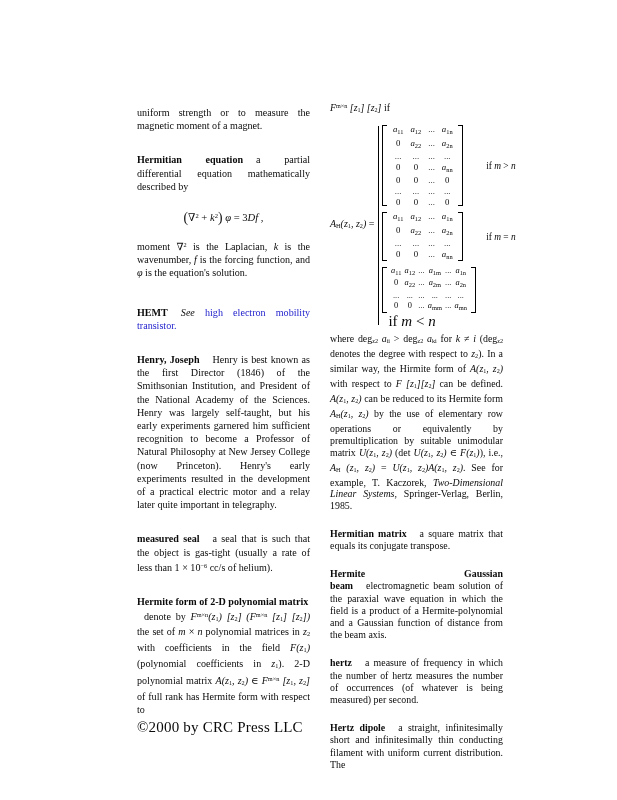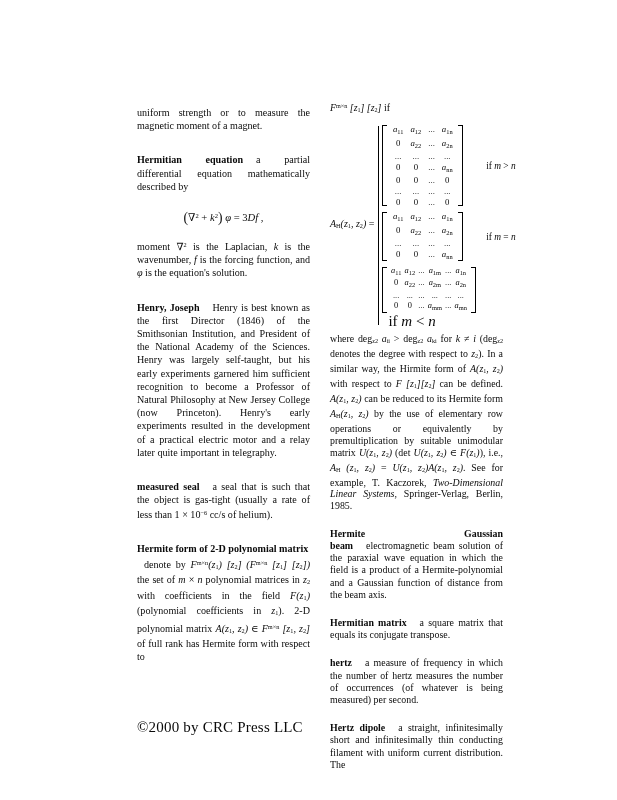--- a/index.html
+++ b/index.html
@@ -47,20 +47,21 @@
 </head>
 <body>
 
 <div class="page">
 
   <div class="col col-left">
     <p class="para"><span>uniform strength or to measure the magnetic moment of a magnet.</span></p>
     <p class="para mt"><span class="r-b r-gap">Hermitian equation</span><span>a partial differential equation mathematically described by</span></p>
     <div class="equation"><span class="r-big">(</span><span>∇</span><span class="r-sup">2</span><span> + </span><span class="r-i">k</span><span class="r-sup">2</span><span class="r-big">)</span><span class="r-i"> φ</span><span> = 3</span><span class="r-i">Df</span><span> ,</span></div>
     <p class="para"><span>moment </span><span>∇</span><span class="r-sup">2</span><span> is the Laplacian, </span><span class="r-i">k</span><span> is the wavenumber, </span><span class="r-i">f</span><span> is the forcing function, and </span><span class="r-i">φ</span><span> is the equation's solution.</span></p>
+    <p class="para mt-lg"><span class="r-b r-gap">HEMT</span><span class="r-i">See</span><span> </span><span class="r-link" style="color: rgb(35, 35, 205);">high electron mobility transistor.</span></p>
     <p class="para mt"><span class="r-b r-gap">Henry, Joseph</span><span>Henry is best known as the first Director (1846) of the Smithsonian Institution, and President of the National Academy of the Sciences. Henry was largely self-taught, but his early experiments garnered him sufficient recognition to become a Professor of Natural Philosophy at New Jersey College (now Princeton).  Henry's early experiments resulted in the development of a practical electric motor and a relay later quite important in telegraphy.</span></p>
     <p class="para mt"><span class="r-b r-gap">measured seal</span><span>a seal that is such that the object is gas-tight (usually a rate of less than 1 × 10</span><span class="r-sup">−6</span><span> cc/s of helium).</span></p>
     <p class="para mt nowrap-line"><span class="r-b">Hermite form of 2-D polynomial matrix</span></p>
     <p class="para indent"><span>denote by </span><span class="r-i">F</span><span class="r-sup">m×n</span><span class="r-i">(z</span><span class="r-sub">1</span><span class="r-i">) [z</span><span class="r-sub">2</span><span class="r-i">] (</span><span class="r-i">F</span><span class="r-sup">m×n</span><span class="r-i"> [z</span><span class="r-sub">1</span><span class="r-i">] [z</span><span class="r-sub">2</span><span class="r-i">])</span><span> the set of </span><span class="r-i">m</span><span> × </span><span class="r-i">n</span><span> polynomial matrices in </span><span class="r-i">z</span><span class="r-sub">2</span><span> with coefficients in the field </span><span class="r-i">F</span><span class="r-i">(z</span><span class="r-sub">1</span><span class="r-i">)</span><span> (polynomial coefficients in </span><span class="r-i">z</span><span class="r-sub">1</span><span>).  2-D polynomial matrix </span><span class="r-i">A</span><span class="r-i">(z</span><span class="r-sub">1</span><span class="r-i">, z</span><span class="r-sub">2</span><span class="r-i">)</span><span> ∈ </span><span class="r-i">F</span><span class="r-sup">m×n</span><span class="r-i"> [z</span><span class="r-sub">1</span><span class="r-i">, z</span><span class="r-sub">2</span><span class="r-i">]</span><span> of full rank has Hermite form with respect to</span></p>
   </div>
 
   <div class="col col-right">
     <p class="para nowrap-line"><span class="r-i">F</span><span class="r-sup">m×n</span><span class="r-i"> [z</span><span class="r-sub">1</span><span class="r-i">] [z</span><span class="r-sub">2</span><span class="r-i">]</span><span> if</span></p>
 
     <div class="cases">
@@ -191,21 +192,21 @@
                 </div>
                 <div class="bkt br"></div>
               </div>
               <div class="cond-below"><span>if </span><span class="r-i">m</span><span> &lt; </span><span class="r-i">n</span></div>
             </div>
           </div>
         </div>
     </div>
 
     <p class="para tight"><span>where deg</span><span class="r-sub">z2</span><span> </span><span class="r-i">a</span><span class="r-sub">ii</span><span> &gt; deg</span><span class="r-sub">z2</span><span> </span><span class="r-i">a</span><span class="r-sub">ki</span><span> for </span><span class="r-i">k</span><span> ≠ </span><span class="r-i">i</span><span> (deg</span><span class="r-sub">z2</span><span> denotes the degree with respect to </span><span class="r-i">z</span><span class="r-sub">2</span><span>).  In a similar way, the Hirmite form of </span><span class="r-i">A</span><span class="r-i">(z</span><span class="r-sub">1</span><span class="r-i">, z</span><span class="r-sub">2</span><span class="r-i">)</span><span> with respect to </span><span class="r-i">F</span><span class="r-i"> [z</span><span class="r-sub">1</span><span class="r-i">][z</span><span class="r-sub">2</span><span class="r-i">]</span><span> can be defined. </span><span class="r-i">A</span><span class="r-i">(z</span><span class="r-sub">1</span><span class="r-i">, z</span><span class="r-sub">2</span><span class="r-i">)</span><span> can be reduced to its Hermite form </span><span class="r-i">A</span><span class="r-sub">H</span><span class="r-i">(z</span><span class="r-sub">1</span><span class="r-i">, z</span><span class="r-sub">2</span><span class="r-i">)</span><span> by the use of elementary row operations or equivalently by premultiplication by suitable unimodular matrix </span><span class="r-i">U</span><span class="r-i">(z</span><span class="r-sub">1</span><span class="r-i">, z</span><span class="r-sub">2</span><span class="r-i">)</span><span> (det </span><span class="r-i">U</span><span class="r-i">(z</span><span class="r-sub">1</span><span class="r-i">, z</span><span class="r-sub">2</span><span class="r-i">)</span><span> ∈ </span><span class="r-i">F</span><span class="r-i">(z</span><span class="r-sub">1</span><span class="r-i">)</span><span>), i.e., </span><span class="r-i">A</span><span class="r-sub">H</span><span class="r-i"> (z</span><span class="r-sub">1</span><span class="r-i">, z</span><span class="r-sub">2</span><span class="r-i">)</span><span> = </span><span class="r-i">U</span><span class="r-i">(z</span><span class="r-sub">1</span><span class="r-i">, z</span><span class="r-sub">2</span><span class="r-i">)</span><span class="r-i">A</span><span class="r-i">(z</span><span class="r-sub">1</span><span class="r-i">, z</span><span class="r-sub">2</span><span class="r-i">)</span><span>.  See for example, T. Kaczorek, </span><span class="r-i">Two-Dimensional Linear Systems</span><span>, Springer-Verlag, Berlin, 1985.</span></p>
+    <p class="para mt-sm"><span class="r-b r-gap">Hermitian matrix</span><span>a square matrix that equals its conjugate transpose.</span></p>
     <p class="para mt-sm"><span class="r-b r-gap">Hermite Gaussian beam</span><span>electromagnetic beam solution of the paraxial wave equation in which the field is a product of a Hermite-polynomial and a Gaussian function of distance from the beam axis.</span></p>
-    <p class="para mt-sm"><span class="r-b r-gap">Hermitian matrix</span><span>a square matrix that equals its conjugate transpose.</span></p>
     <p class="para mt-sm"><span class="r-b r-gap">hertz</span><span>a measure of frequency in which the number of hertz measures the number of occurrences (of whatever is being measured) per second.</span></p>
     <p class="para mt-sm"><span class="r-b r-gap">Hertz dipole</span><span>a straight, infinitesimally short and infinitesimally thin conducting filament with uniform current distribution. The</span></p>
   </div>
 
   <div class="footer">©2000 by CRC Press LLC</div>
 
 </div>
 
 </body></html>

